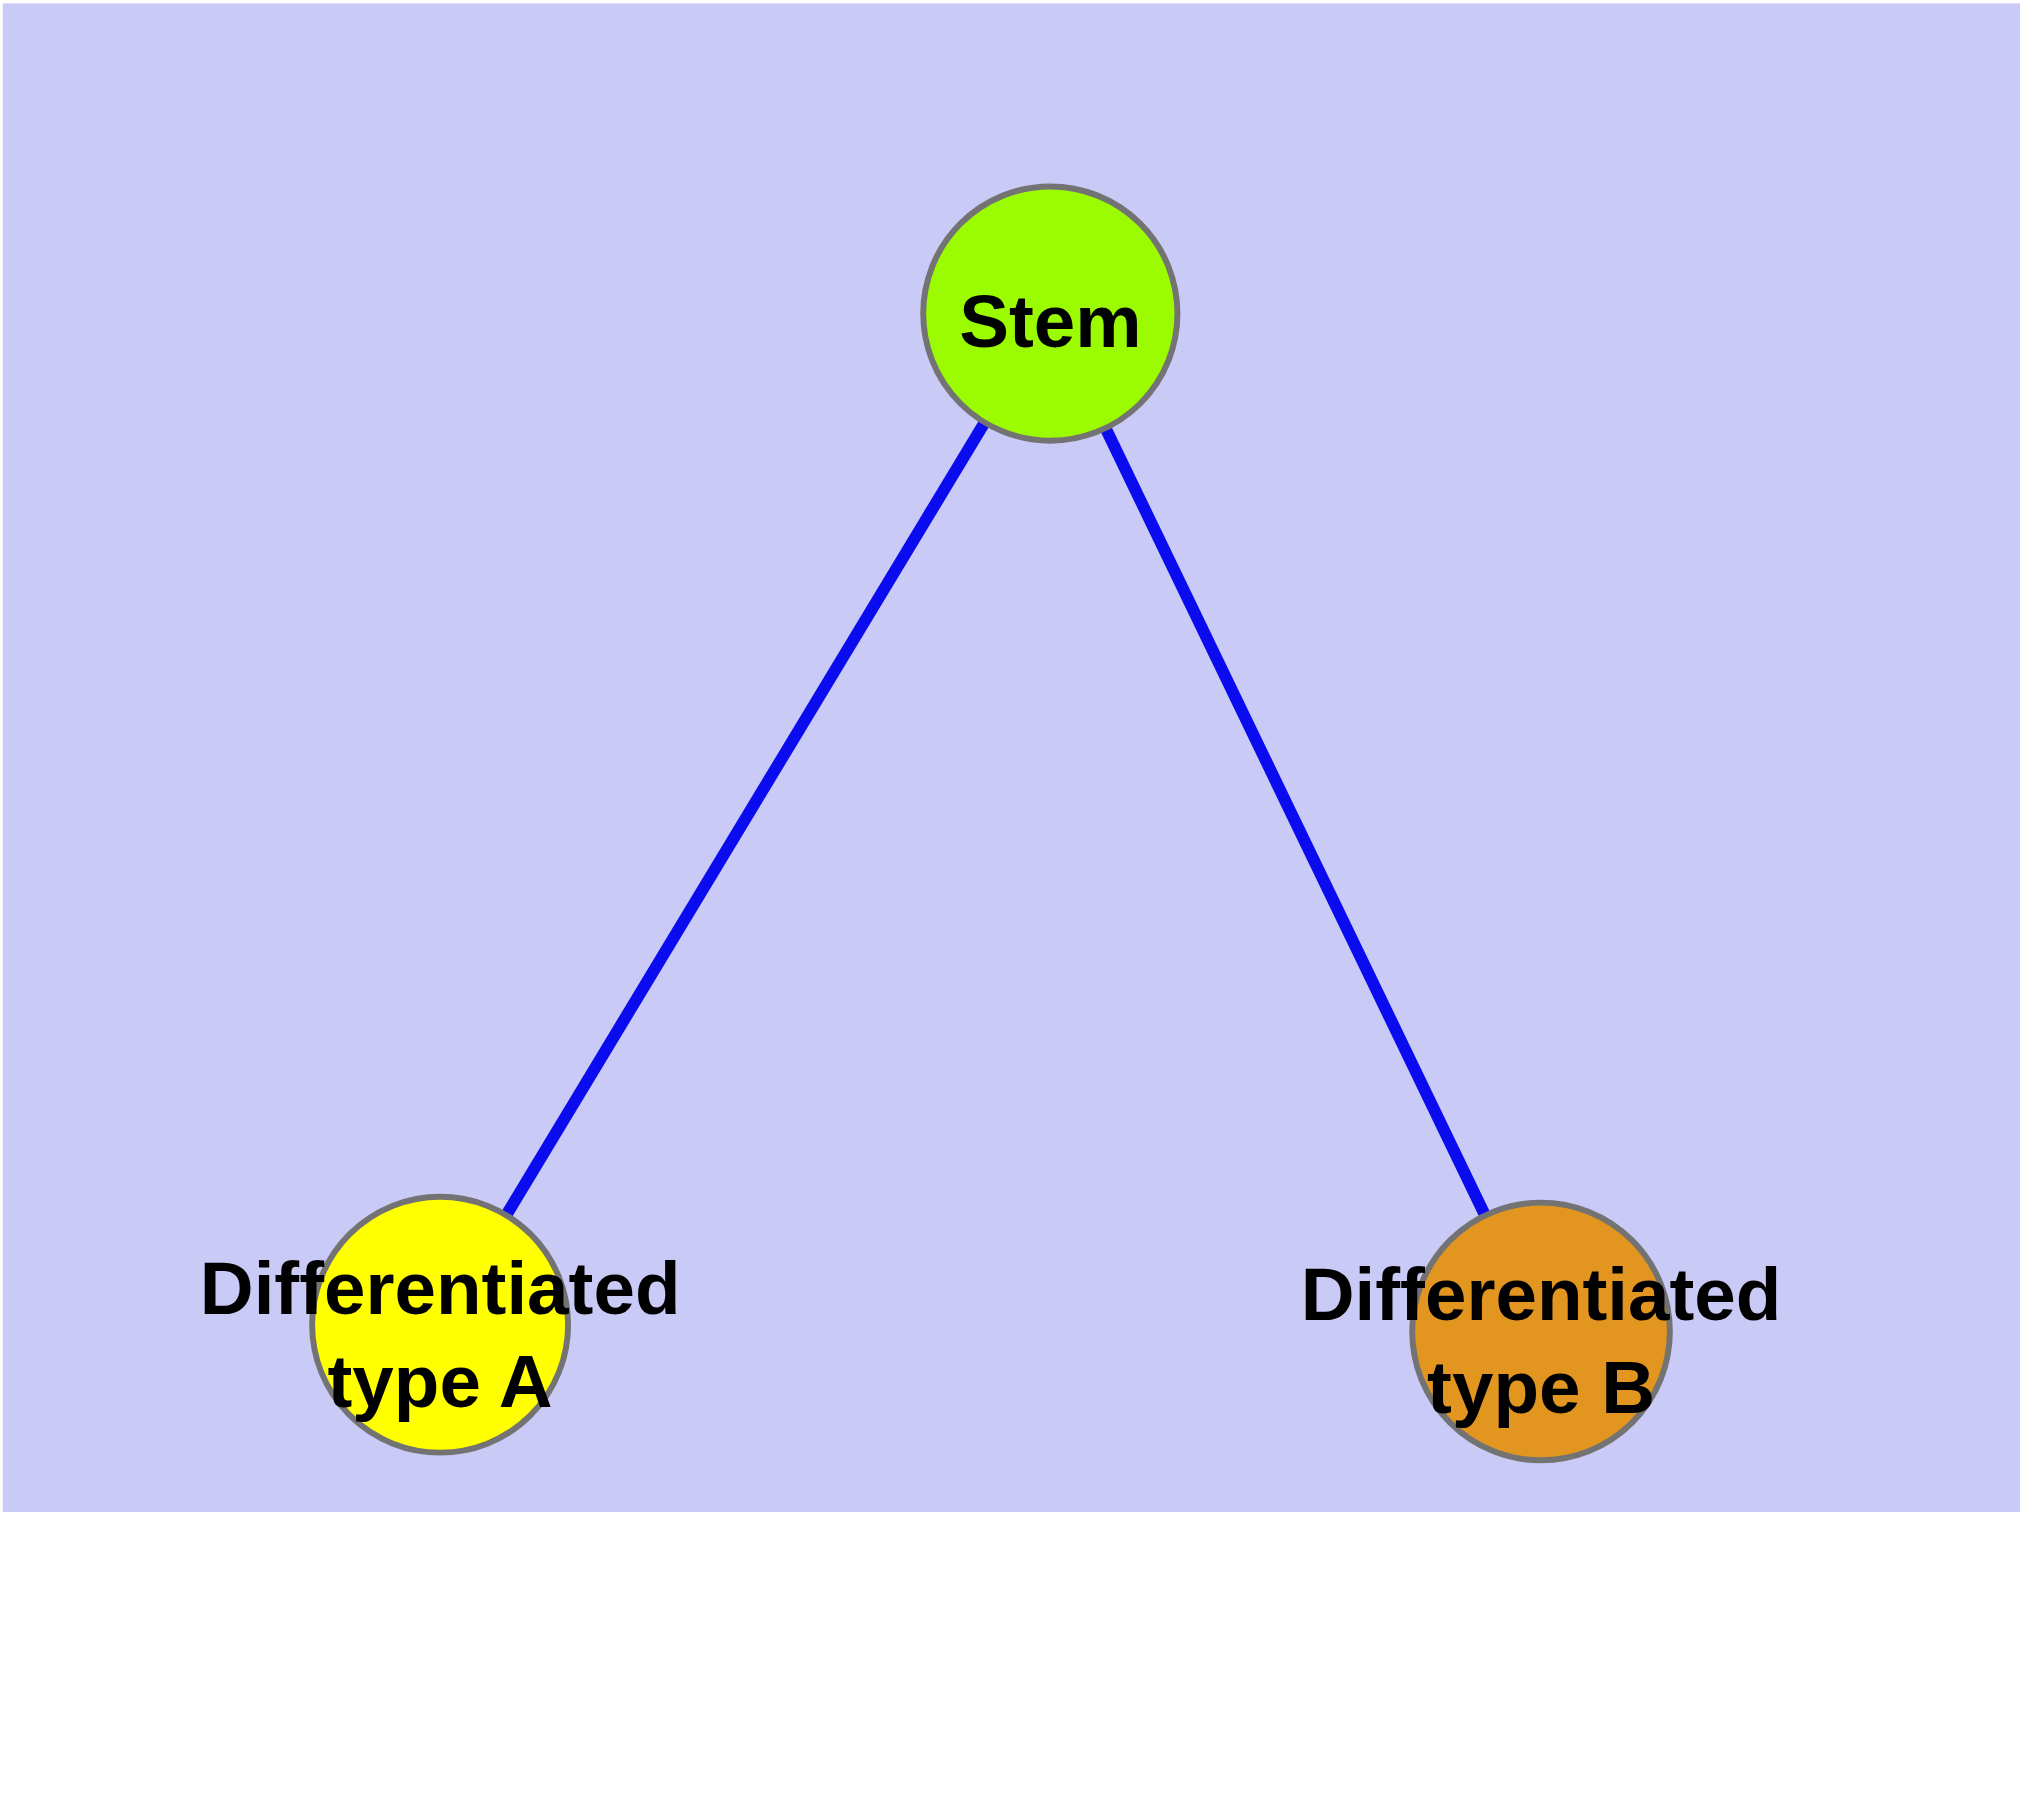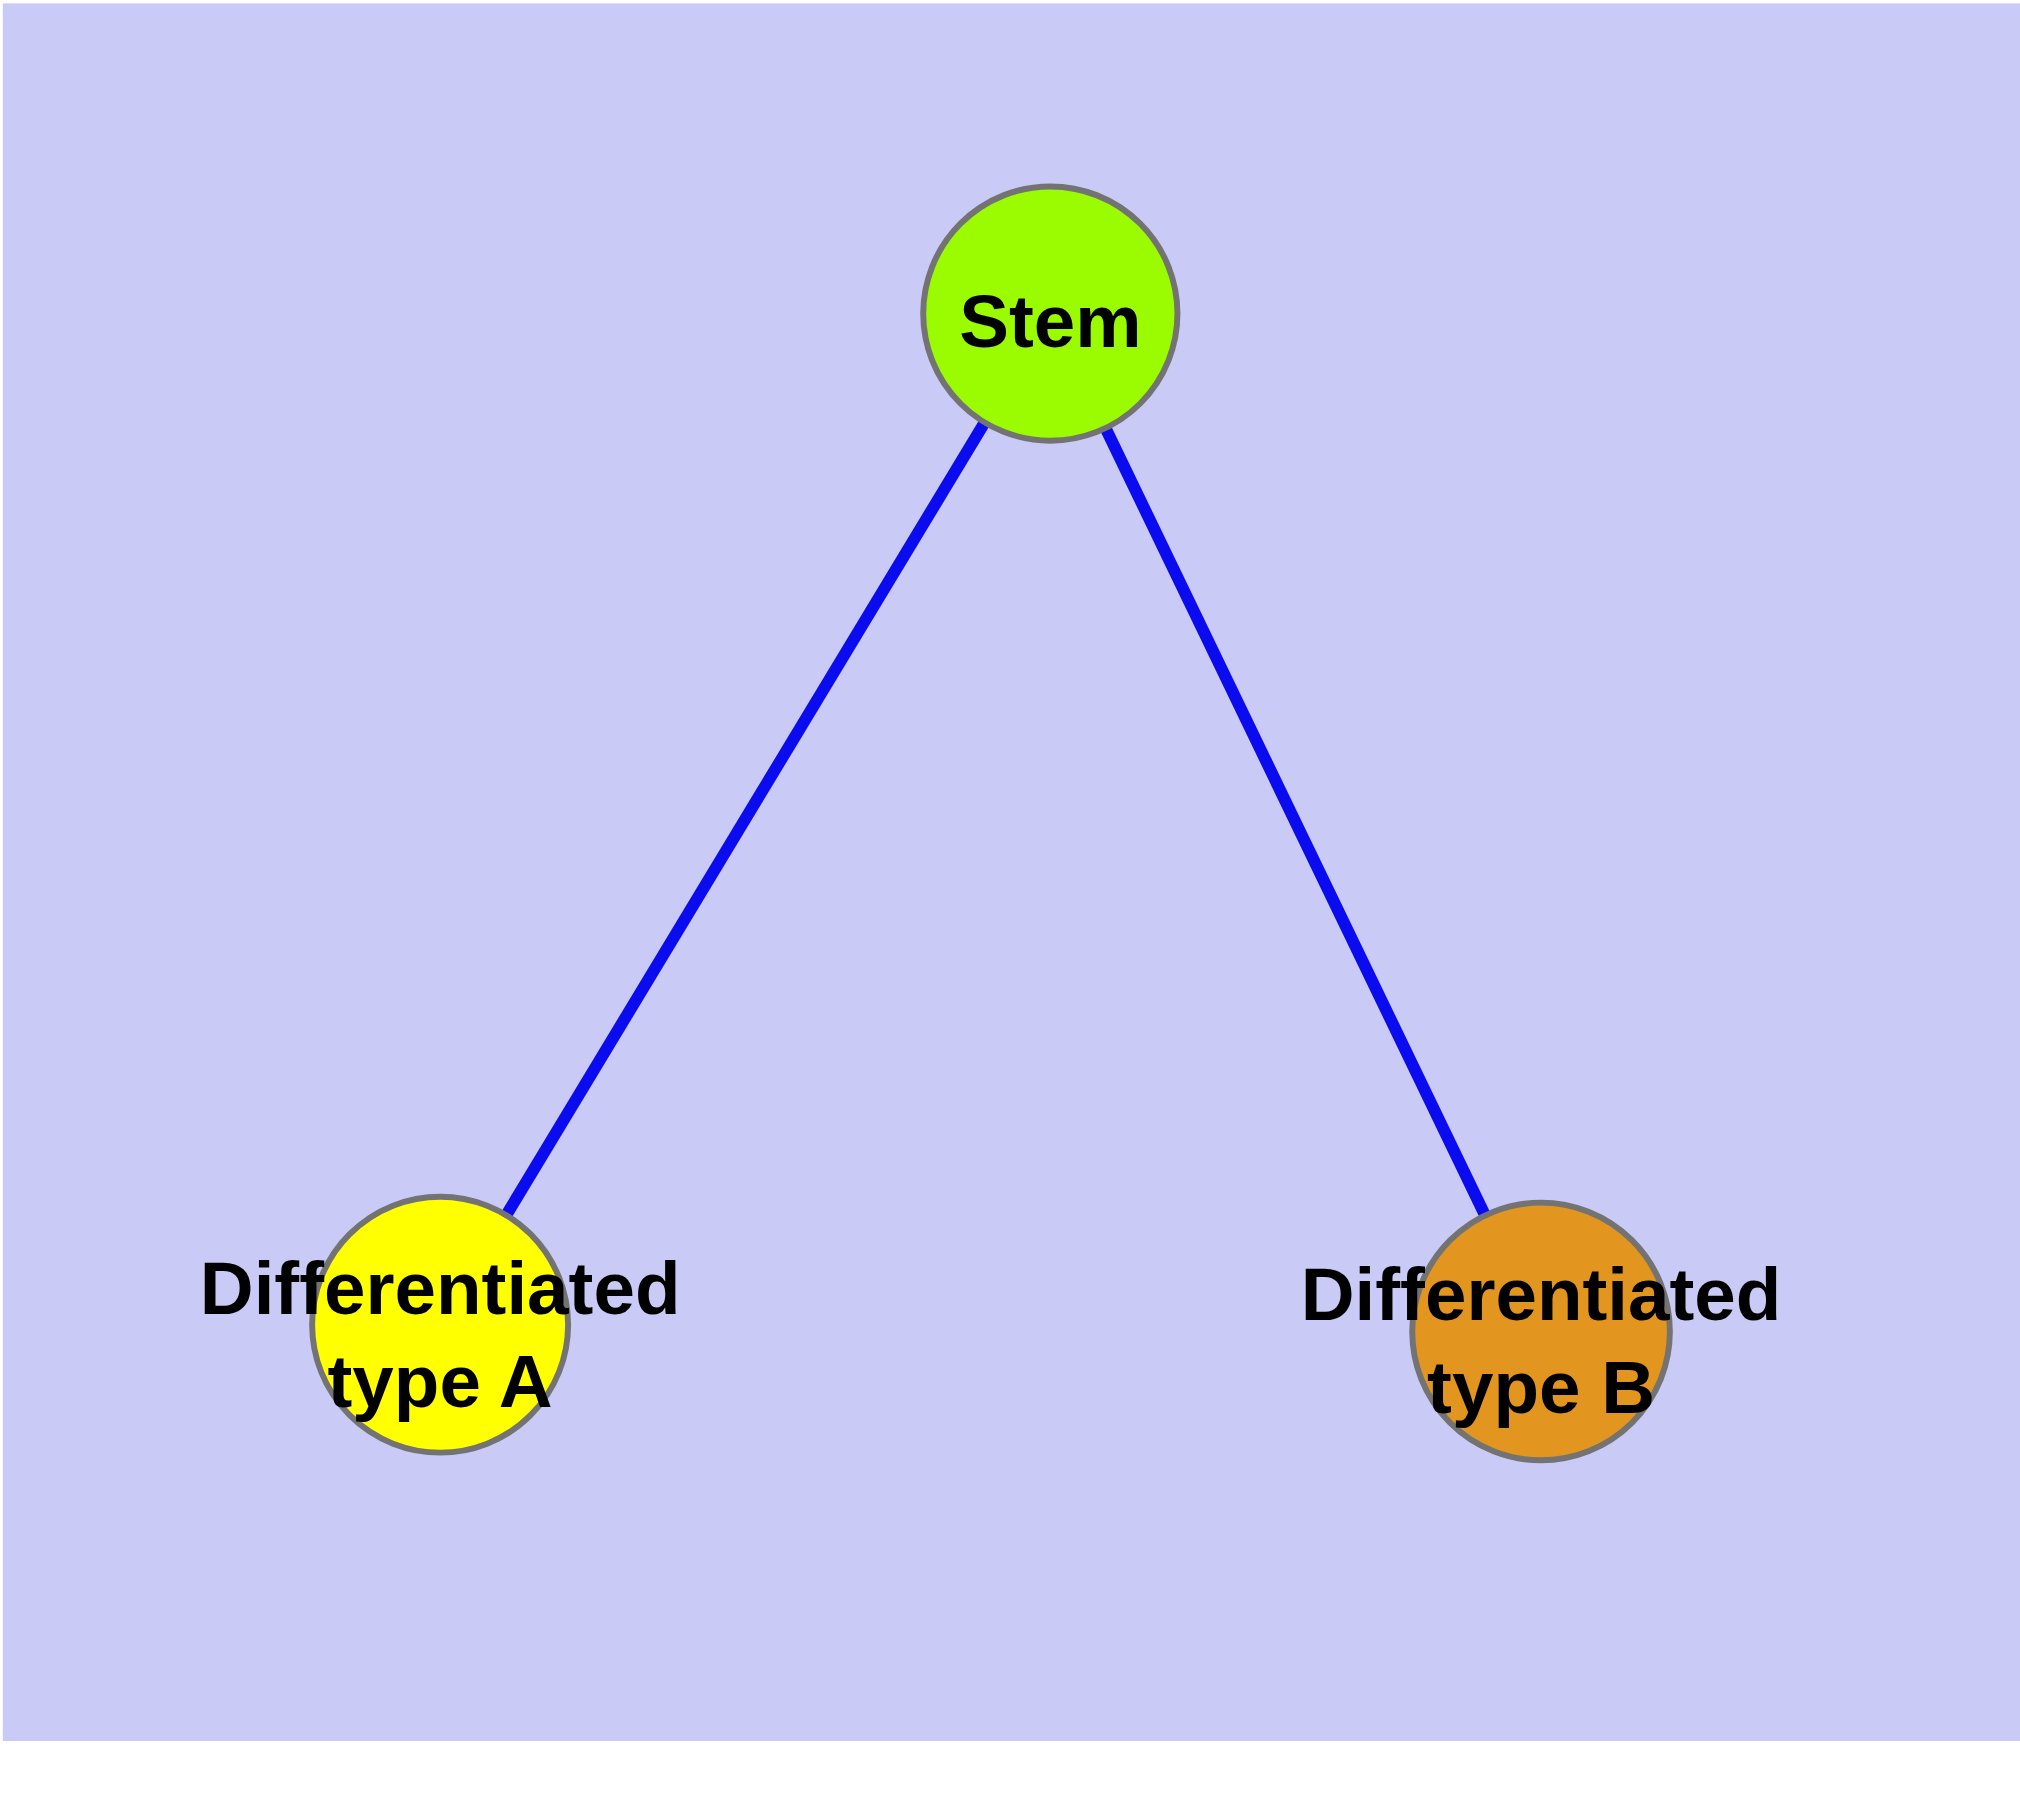--- a/index.html
+++ b/index.html
@@ -3,21 +3,21 @@
 <meta charset="utf-8">
 <style>
   html, body {
     margin: 0;
     padding: 0;
     background: #ffffff;
   }
   #stage {
     position: relative;
     width: 2021px;
-    height: 1741px;
+    height: 1512px;
     background: #ffffff;
     overflow: hidden;
   }
   svg.graph {
     position: absolute;
     left: 0;
     top: 0;
     display: block;
   }
   .edge {

